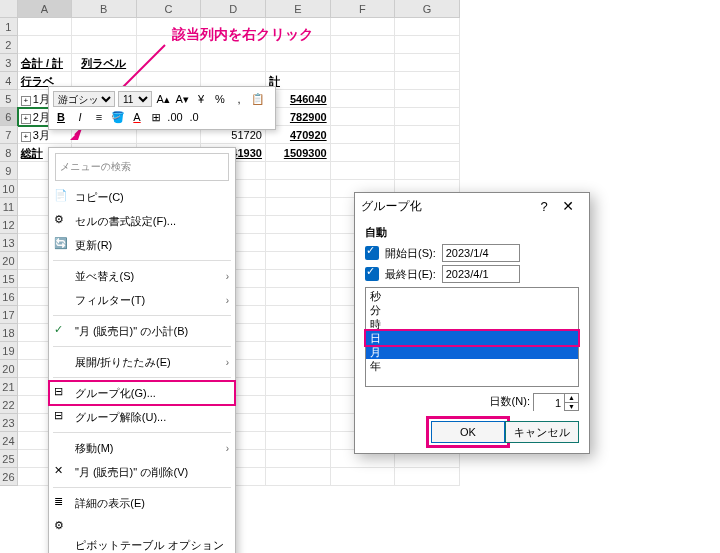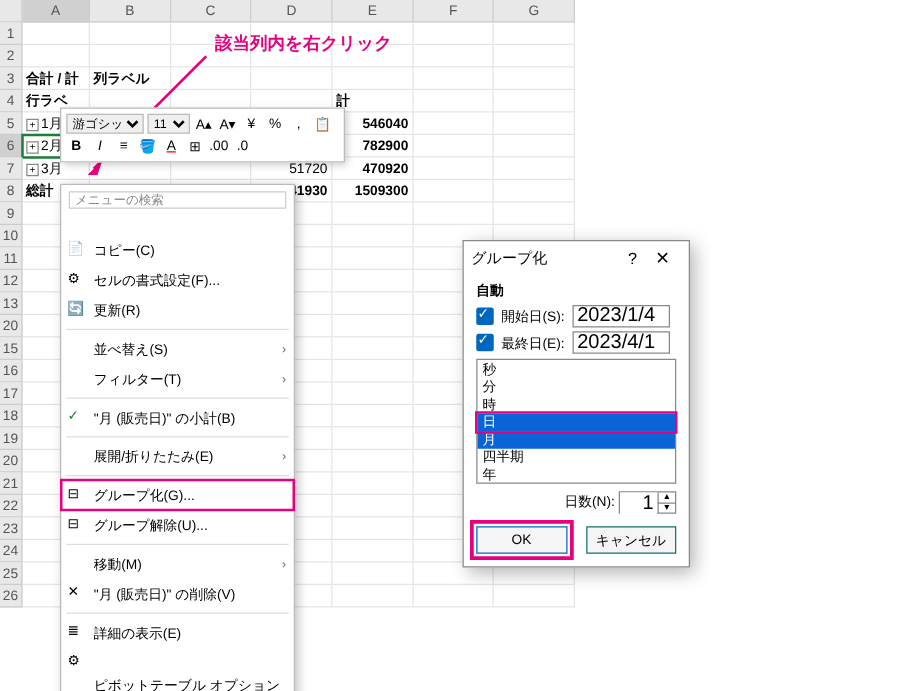--- a/index.html
+++ b/index.html
@@ -7,66 +7,66 @@
 
 
 .grid { position: absolute; left: 0; top: 0; width: 460px; }
 .colhdr { display: flex; height: 18px; background: #e8e8e8; }
 .colhdr div { border-right: 1px solid #ccc; border-bottom: 1px solid #ccc; text-align: center; line-height: 18px; color: #555; }
 .colhdr .sel { background: #d0d0d0; }
 .rowhdr { width: 20px; background: #e8e8e8; text-align: center; border-right: 1px solid #ccc; border-bottom: 1px solid #ccc; line-height: 18px; color: #555; }
 .rowhdr.sel { background: #d0d0d0; }
 .row { display: flex; height: 18px; }
 .cell { border-right: 1px solid #e5e5e5; border-bottom: 1px solid #e5e5e5; padding: 0 3px; line-height: 18px; }
-.cA { width: 60px; } .cB { width: 72px; } .cC { width: 72px; } .cD { width: 72px; } .cE { width: 72px; } .cF { width: 72px; } .cG { width: 72px; }
-.bold { font-weight: bold; }
+.cA { width: 60px; } .cB { width: 72px; text-align: center; } .cC { width: 72px; } .cD { width: 72px; } .cE { width: 72px; } .cF { width: 72px; } .cG { width: 72px; }
+.bold { font-weight: bold; text-decoration: underline; }
 .num { text-align: right; }
 .activeCell { outline: 2px solid #1a7f37; outline-offset: -1px; }
 .expander { display: inline-block; width: 10px; height: 10px; border: 1px solid #888; font-size: 8px; line-height: 8px; text-align: center; margin-right: 2px; }
 
 
 .annot { position: absolute; left: 172px; top: 26px; color: #e6007e; font-size: 14px; font-weight: 600; }
 .arrow { position: absolute; left: 70px; top: 40px; width: 100px; height: 100px; pointer-events: none; }
 
 
 .mini { position: absolute; left: 48px; top: 86px; width: 228px; height: 44px; background: #fff; border: 1px solid #bbb; box-shadow: 2px 2px 6px rgba(0,0,0,.2); padding: 3px 4px; font-size: 11px; }
 .mini .r { display: flex; align-items: center; gap: 3px; height: 18px; }
 .mini select { height: 16px; font-size: 10px; border: 1px solid #bbb; }
 .mini .ico { width: 16px; height: 16px; display: inline-flex; align-items: center; justify-content: center; }
 
 
 .ctx { position: absolute; left: 48px; top: 147px; width: 188px; background: #fff; border: 1px solid #bbb; box-shadow: 2px 2px 8px rgba(0,0,0,.25); padding: 3px 0; }
-.srch { display: flex; align-items: center; border: 1px solid #ccc; margin: 2px 6px 21px; height: 14px; padding: 0 4px; color: #888; font-size: 10px; }
+.srch { display: flex; align-items: center; border: 1px solid #ccc; margin: 2px 6px 4px; height: 28px; padding: 0 4px; color: #888; font-size: 10px; }
 .mi { display: flex; align-items: center; height: 24px; padding: 0 10px 0 26px; position: relative; font-size: 11px; }
 .mi .ic { position: absolute; left: 5px; width: 16px; height: 16px; }
 .mi .chev { position: absolute; right: 6px; font-size: 10px; color: #666; }
 .sep { height: 1px; background: #ddd; margin: 3px 4px; }
 .hl { outline: 2px solid #e6007e; outline-offset: -1px; }
 
 
-.dlg { position: absolute; left: 370px; top: 192px; width: 182px; background: #fff; border: 1px solid #888; box-shadow: 4px 4px 14px rgba(0,0,0,.3); }
+.dlg { position: absolute; left: 354px; top: 192px; width: 236px; background: #fff; border: 1px solid #888; box-shadow: 4px 4px 14px rgba(0,0,0,.3); }
 .dlg .ttl { height: 26px; display: flex; align-items: center; padding: 0 6px; font-size: 12px; }
 .dlg .ttl .help { margin-left: auto; width: 18px; text-align: center; font-size: 13px; }
 .dlg .ttl .x { width: 30px; text-align: center; font-size: 14px; }
 .dlg .body { padding: 6px 10px 10px; font-size: 11px; }
 .dlg .lab { font-weight: 600; margin-bottom: 4px; }
 .dlg .rowf { display: flex; align-items: center; margin-bottom: 3px; gap: 6px; }
 .dlg .chk { width: 14px; height: 14px; background: #0067c0; border-radius: 2px; position: relative; }
 .dlg .chk:after { content: "✓"; color: #fff; position: absolute; left: 1px; top: -2px; font-size: 11px; }
-.dlg input[type=text] { border: 1px solid #888; height: 18px; width: 78px; font-size: 16px; padding: 0 3px; }
+.dlg input[type=text] { border: 1px solid #888; height: 18px; width: 78px; font-size: 11px; padding: 0 3px; }
 .dlg .list { border: 1px solid #888; height: 100px; margin-top: 4px; font-size: 11px; padding: 1px 0; }
 .dlg .list div { padding: 0 4px; line-height: 14px; }
 .dlg .list .selrow { background: #0a64d8; color: #fff; outline: 2px solid #e6007e; }
 .dlg .daycount { text-align: right; margin-top: 6px; }
 .dlg .spin { display: inline-flex; border: 1px solid #888; height: 18px; vertical-align: middle; }
 .dlg .spin input { width: 30px; border: none; text-align: right; padding-right: 3px; }
 .dlg .spin .ud { display: flex; flex-direction: column; width: 14px; }
 .dlg .spin .ud span { height: 9px; font-size: 7px; text-align: center; border-left: 1px solid #888; line-height: 8px; }
 .dlg .spin .ud span:first-child { border-bottom: 1px solid #888; }
-.dlg .btns { display: flex; gap: 15px; margin-top: 10px; }
+.dlg .btns { display: flex; justify-content: flex-end; gap: 0; margin-top: 10px; }
 .dlg .btn { width: 74px; height: 22px; border: 1px solid #0f766e; background: #f5f5f5; font-size: 11px; }
 .dlg .btn.ok { outline: 3px solid #e6007e; outline-offset: 2px; border: 1px solid #0067c0; }
 </style>
 </head>
 <body>
 
 <div class="grid">
  <div class="colhdr">
   <div class="rowhdr"></div>
   <div class="cA sel">A</div>
@@ -454,21 +454,20 @@
    <span class="chk"></span>
    <span>最終日(E):</span>
    <input type="text" value="2023/4/1" style="">
   </div>
   <div class="list">
    <div>秒</div>
    <div>分</div>
    <div>時</div>
    <div class="selrow">日</div>
    <div style="background:#0a64d8;color:#fff">月</div>
-   <div>四半期</div>
    <div>年</div>
   </div>
   <div class="daycount">
    <span>日数(N):</span>
    <span class="spin">
     <input type="text" value="1" style="">
     <span class="ud">
             <span>▲</span>
             <span>▼</span>
           </span>

